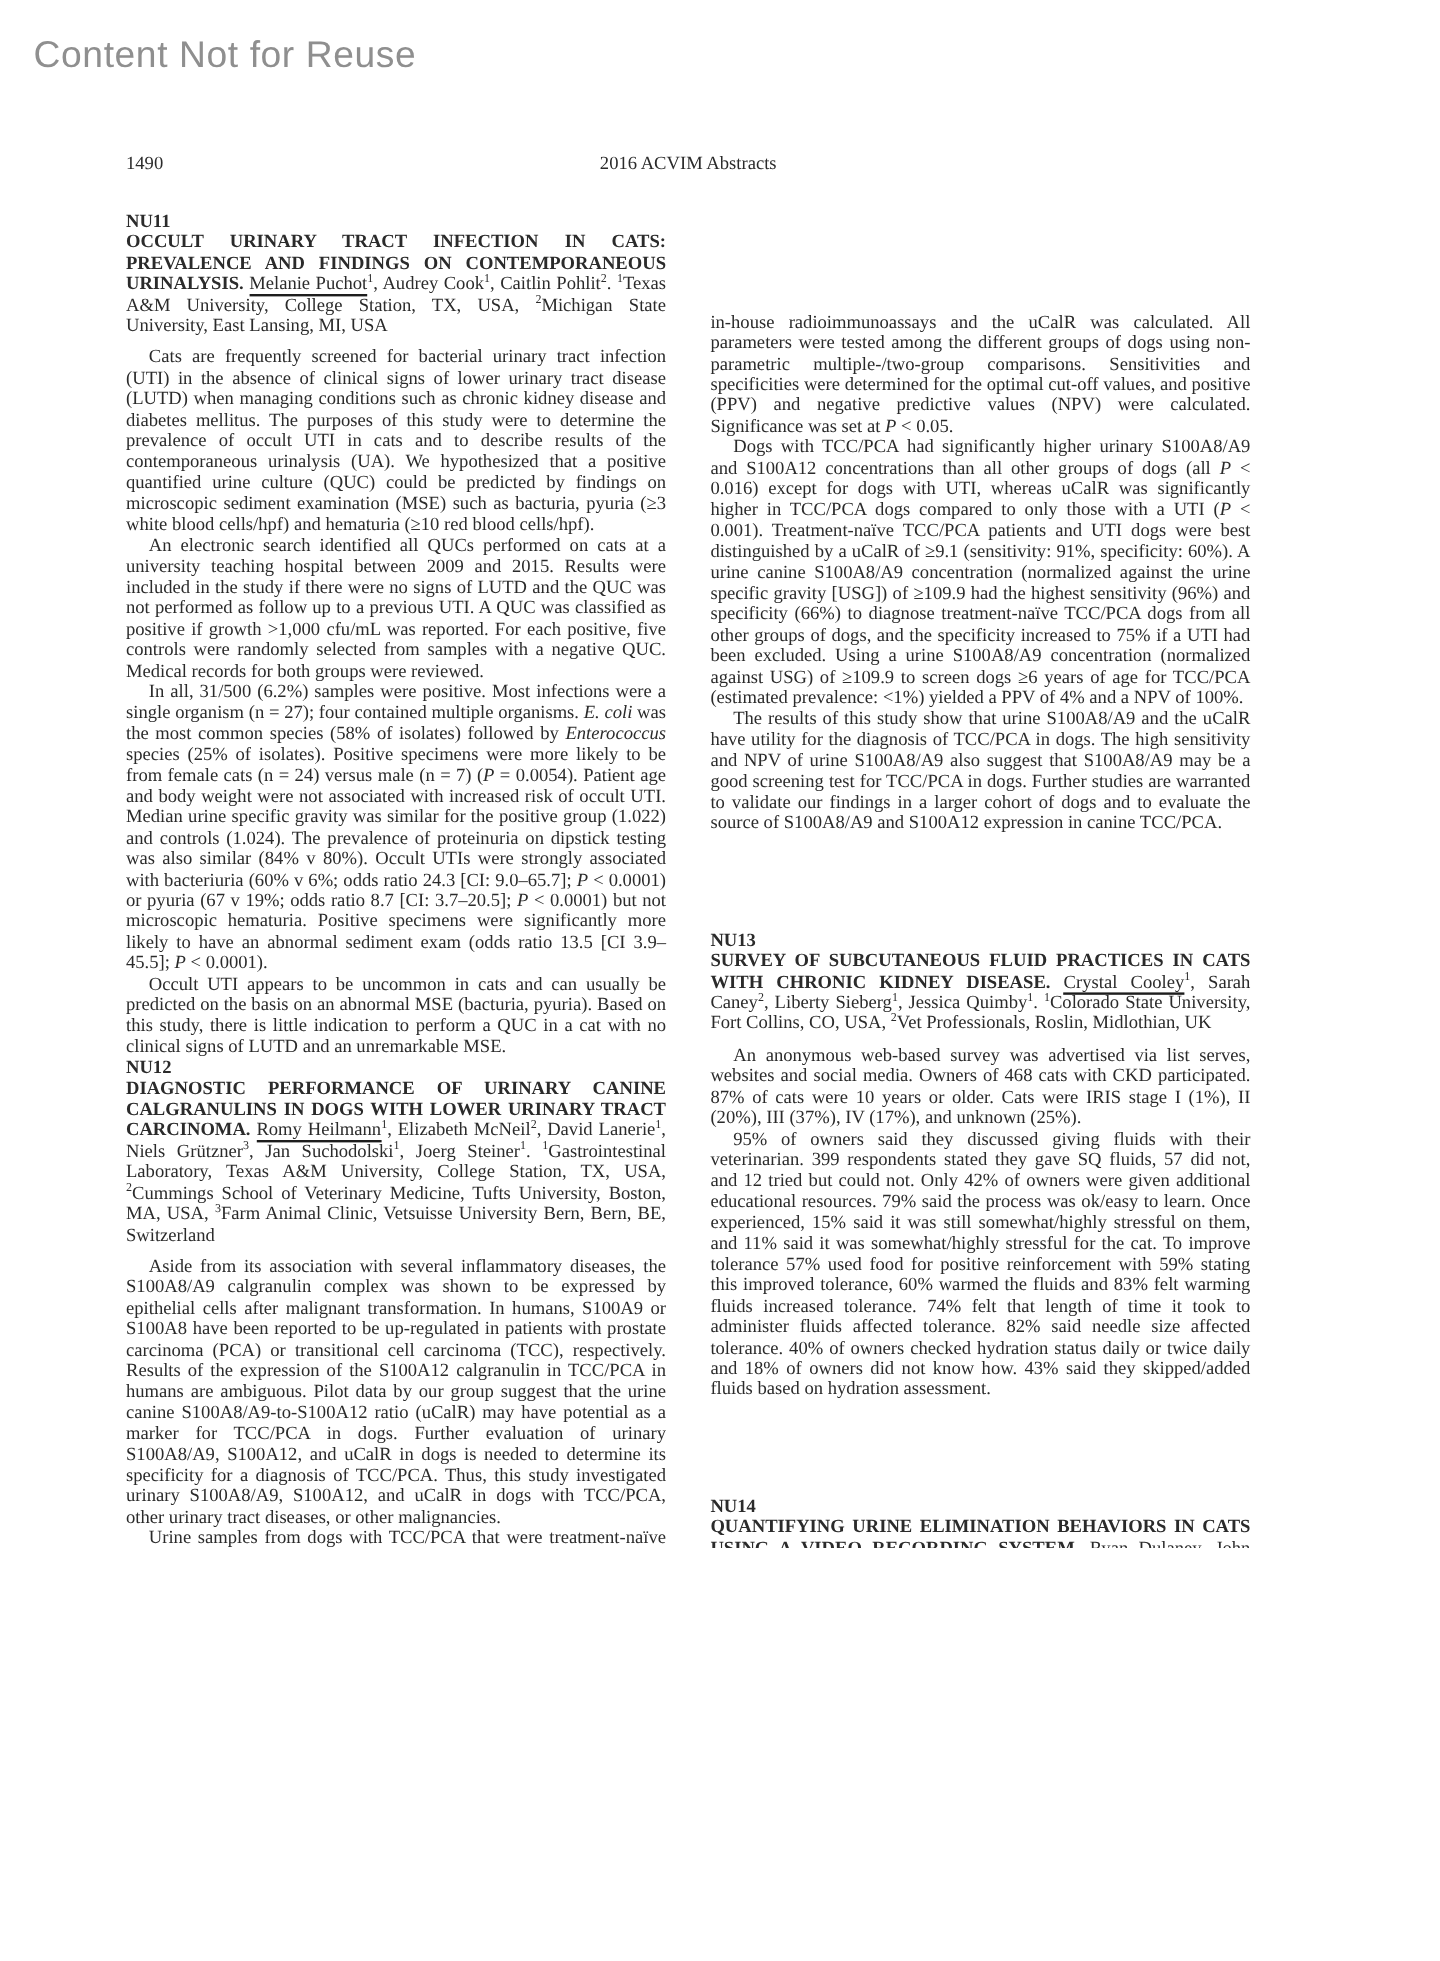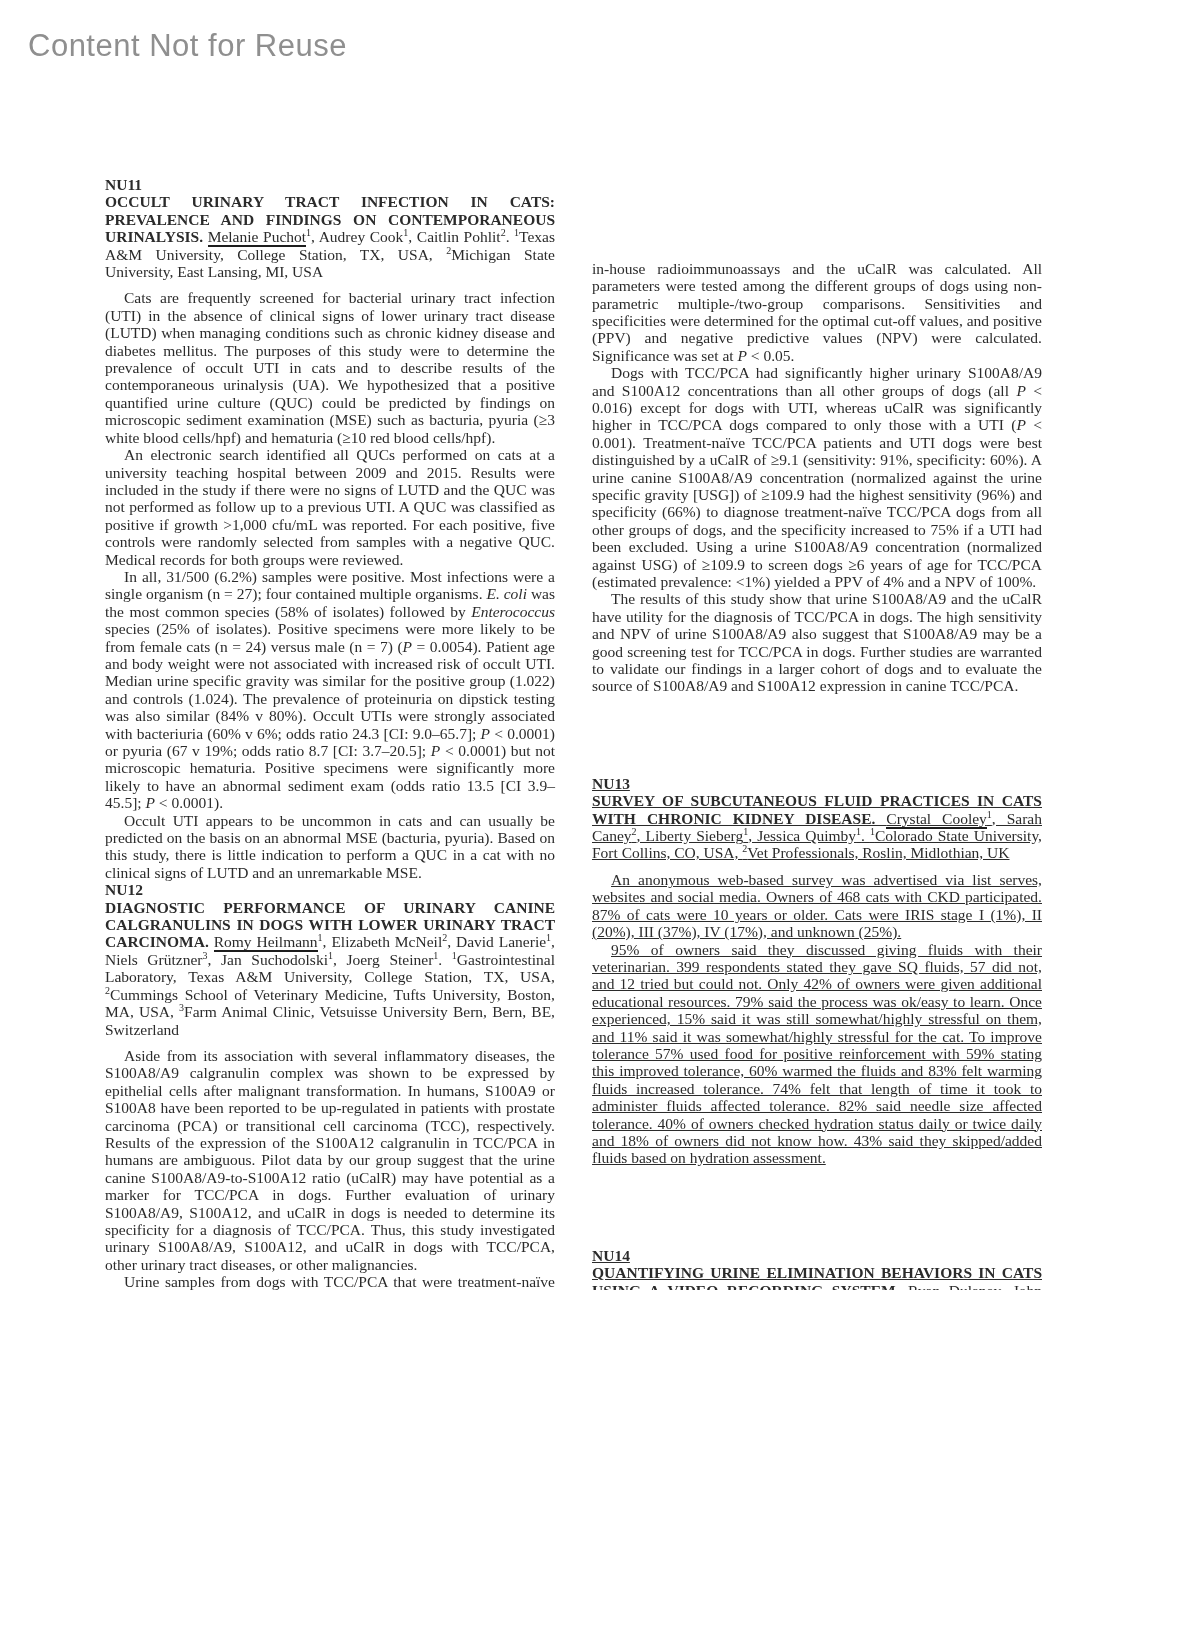--- a/index.html
+++ b/index.html
@@ -21,39 +21,43 @@
     font-size:15.5px;
   }
   .page-num{position:absolute;left:0;top:0;}
   .header-title{position:absolute;left:0;right:0;top:0;text-align:center;}
   .columns{
     position:absolute;top:176px;left:105px;width:937px;
     display:flex;gap:37px;align-items:flex-end;
   }
   .col{width:450px;font-size:15.5px;line-height:17.4px;text-align:justify;}
   #col-left .section + .section{}
-  #col-right .section + .section{margin-top:80px;text-decoration:underline;}
+  #col-right .section + .section{margin-top:80px;}
   .code{font-weight:bold;}
   p.head{margin:0 0 9px 0;}
   p.para{margin:0;text-indent:19px;}
   p.para.no-indent{text-indent:0;}
   .b{font-weight:bold;}
   .i{font-style:italic;}
   .u{border-bottom:2px solid #1d1d1d;}
   sup{font-size:10px;line-height:0;}
   .footer-bar{
     position:absolute;left:95px;top:1612px;width:915px;height:19px;
     background:#3d6fa9;
   }
 </style>
 </head>
 <body>
 
 <div class="page">
   <div class="watermark">Content Not for Reuse</div>
+  <div class="page-header">
+    <span class="page-num">1490</span>
+    <span class="header-title">2016 ACVIM Abstracts</span>
+  </div>
   <div class="columns">
     <div class="col" id="col-left">
         <section class="section">
           <div class="code">NU11</div>
           <p class="head"><span class="b">OCCULT URINARY TRACT INFECTION IN CATS: PREVALENCE AND FINDINGS ON CONTEMPORANEOUS URINALYSIS. </span><span class="u">Melanie Puchot</span><sup>1</sup><span>, Audrey Cook</span><sup>1</sup><span>, Caitlin Pohlit</span><sup>2</sup><span>. </span><sup>1</sup><span>Texas A&amp;M University, College Station, TX, USA, </span><sup>2</sup><span>Michigan State University, East Lansing, MI, USA</span></p>
           <p class="para"><span>Cats are frequently screened for bacterial urinary tract infection (UTI) in the absence of clinical signs of lower urinary tract disease (LUTD) when managing conditions such as chronic kidney disease and diabetes mellitus. The purposes of this study were to determine the prevalence of occult UTI in cats and to describe results of the contemporaneous urinalysis (UA). We hypothesized that a positive quantified urine culture (QUC) could be predicted by findings on microscopic sediment examination (MSE) such as bacturia, pyuria (≥3 white blood cells/hpf) and hematuria (≥10 red blood cells/hpf).</span></p>
           <p class="para"><span>An electronic search identified all QUCs performed on cats at a university teaching hospital between 2009 and 2015. Results were included in the study if there were no signs of LUTD and the QUC was not performed as follow up to a previous UTI. A QUC was classified as positive if growth &gt;1,000 cfu/mL was reported. For each positive, five controls were randomly selected from samples with a negative QUC. Medical records for both groups were reviewed.</span></p>
           <p class="para"><span>In all, 31/500 (6.2%) samples were positive. Most infections were a single organism (n = 27); four contained multiple organisms. </span><span class="i">E. coli</span><span> was the most common species (58% of isolates) followed by </span><span class="i">Enterococcus</span><span> species (25% of isolates). Positive specimens were more likely to be from female cats (n = 24) versus male (n = 7) (</span><span class="i">P</span><span> = 0.0054). Patient age and body weight were not associated with increased risk of occult UTI. Median urine specific gravity was similar for the positive group (1.022) and controls (1.024). The prevalence of proteinuria on dipstick testing was also similar (84% v 80%). Occult UTIs were strongly associated with bacteriuria (60% v 6%; odds ratio 24.3 [CI: 9.0–65.7]; </span><span class="i">P</span><span> &lt; 0.0001) or pyuria (67 v 19%; odds ratio 8.7 [CI: 3.7–20.5]; </span><span class="i">P</span><span> &lt; 0.0001) but not microscopic hematuria. Positive specimens were significantly more likely to have an abnormal sediment exam (odds ratio 13.5 [CI 3.9–45.5]; </span><span class="i">P</span><span> &lt; 0.0001).</span></p>
           <p class="para"><span>Occult UTI appears to be uncommon in cats and can usually be predicted on the basis on an abnormal MSE (bacturia, pyuria). Based on this study, there is little indication to perform a QUC in a cat with no clinical signs of LUTD and an unremarkable MSE.</span></p>
         </section>

